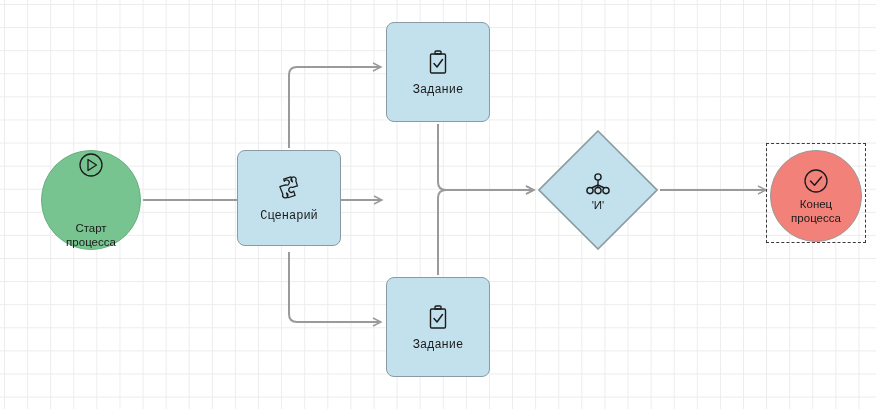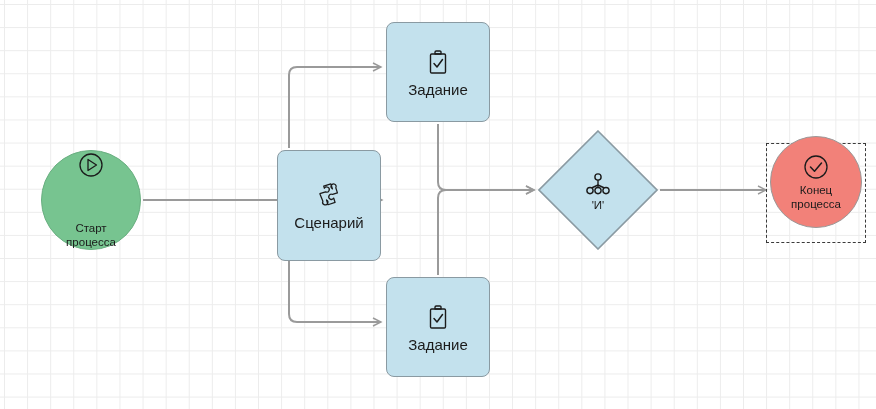--- a/index.html
+++ b/index.html
@@ -72,24 +72,25 @@
     flex-direction: column;
     align-items: center;
     justify-content: center;
   }
   .task-icon {
     width: 30px;
     height: 30px;
     margin-bottom: 5px;
   }
   .task-label {
-    font-size: 15px;
+    font-size: 12px;
     color: #1b1b1b;
     text-align: center;
     line-height: 14px;
+    font-family: Liberation Mono, monospace;
   }
   
   .gateway {
     display: flex;
     align-items: center;
     justify-content: center;
   }
   .gateway .diamond-svg {
     position: absolute;
     left: 0;
@@ -149,21 +150,21 @@
     <span class="event-icon">
       <svg viewBox="0 0 28 28" width="28" height="28">
         <circle cx="14" cy="14" r="11" fill="none" stroke="#1b1b1b" stroke-width="1.3"></circle>
         <path d="M 11 8.5 L 19.5 14 L 11 19.5 Z" fill="none" stroke="#1b1b1b" stroke-width="1.3" stroke-linejoin="round"></path>
       </svg>
     </span>
     <span class="event-label">Старт
 процесса</span>
   </div>
 
-  <div class="node task" style="left:237px; top:150px; width:104px; height:111px;margin-left:40px;">
+  <div class="node task" style="left:237px; top:150px; width:104px; height:96px;">
     <span class="task-icon">
       <svg viewBox="0 0 30 30" width="30" height="30">
         <g transform="rotate(-18 15 15)">
           <path d="M 7 10
                    L 13 10
                    A 2.6 2.6 0 1 0 13 6.2
                    L 13 6.2
                    L 13 4
                    L 20.5 4
                    L 20.5 9.3
@@ -219,21 +220,21 @@
           <circle cx="14" cy="18.6" r="3.1" fill="#c3e1ed" stroke="#1b1b1b" stroke-width="1.4"></circle>
           <circle cx="22" cy="18.6" r="3.1" fill="#c3e1ed" stroke="#1b1b1b" stroke-width="1.4"></circle>
         </svg>
       </span>
       <span class="gateway-label">'И'</span>
     </div>
   </div>
 
   <div class="selection-frame" style="left:766px; top:143px; width:100px; height:100px;"></div>
 
-  <div class="node event end" style="left:770px; top:136px; width:92px; height:92px;">
+  <div class="node event end" style="left:770px; top:150px; width:92px; height:92px;">
     <span class="event-icon">
       <svg viewBox="0 0 28 28" width="28" height="28">
         <circle cx="14" cy="14" r="11" fill="none" stroke="#1b1b1b" stroke-width="1.3"></circle>
         <path d="M 8.5 14 L 12.5 18.2 L 19.5 10" fill="none" stroke="#1b1b1b" stroke-width="1.5" stroke-linecap="round" stroke-linejoin="round"></path>
       </svg>
     </span>
     <span class="event-label">Конец
 процесса</span>
   </div>
 

